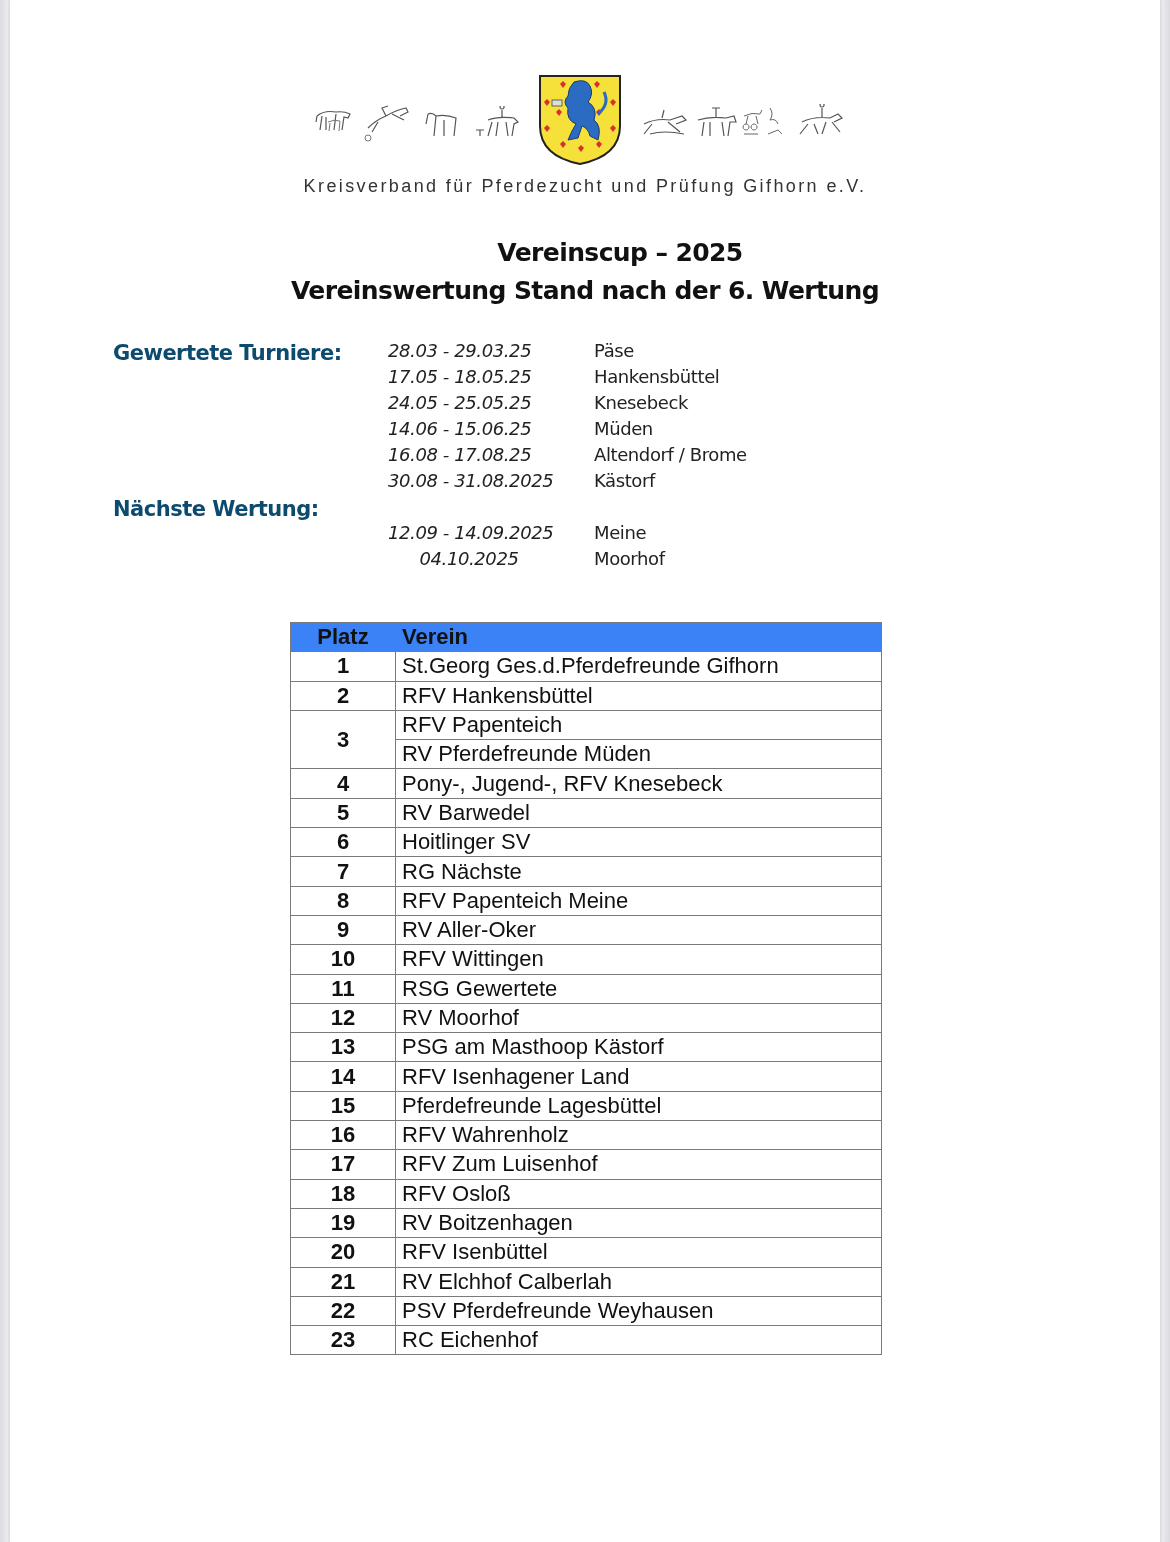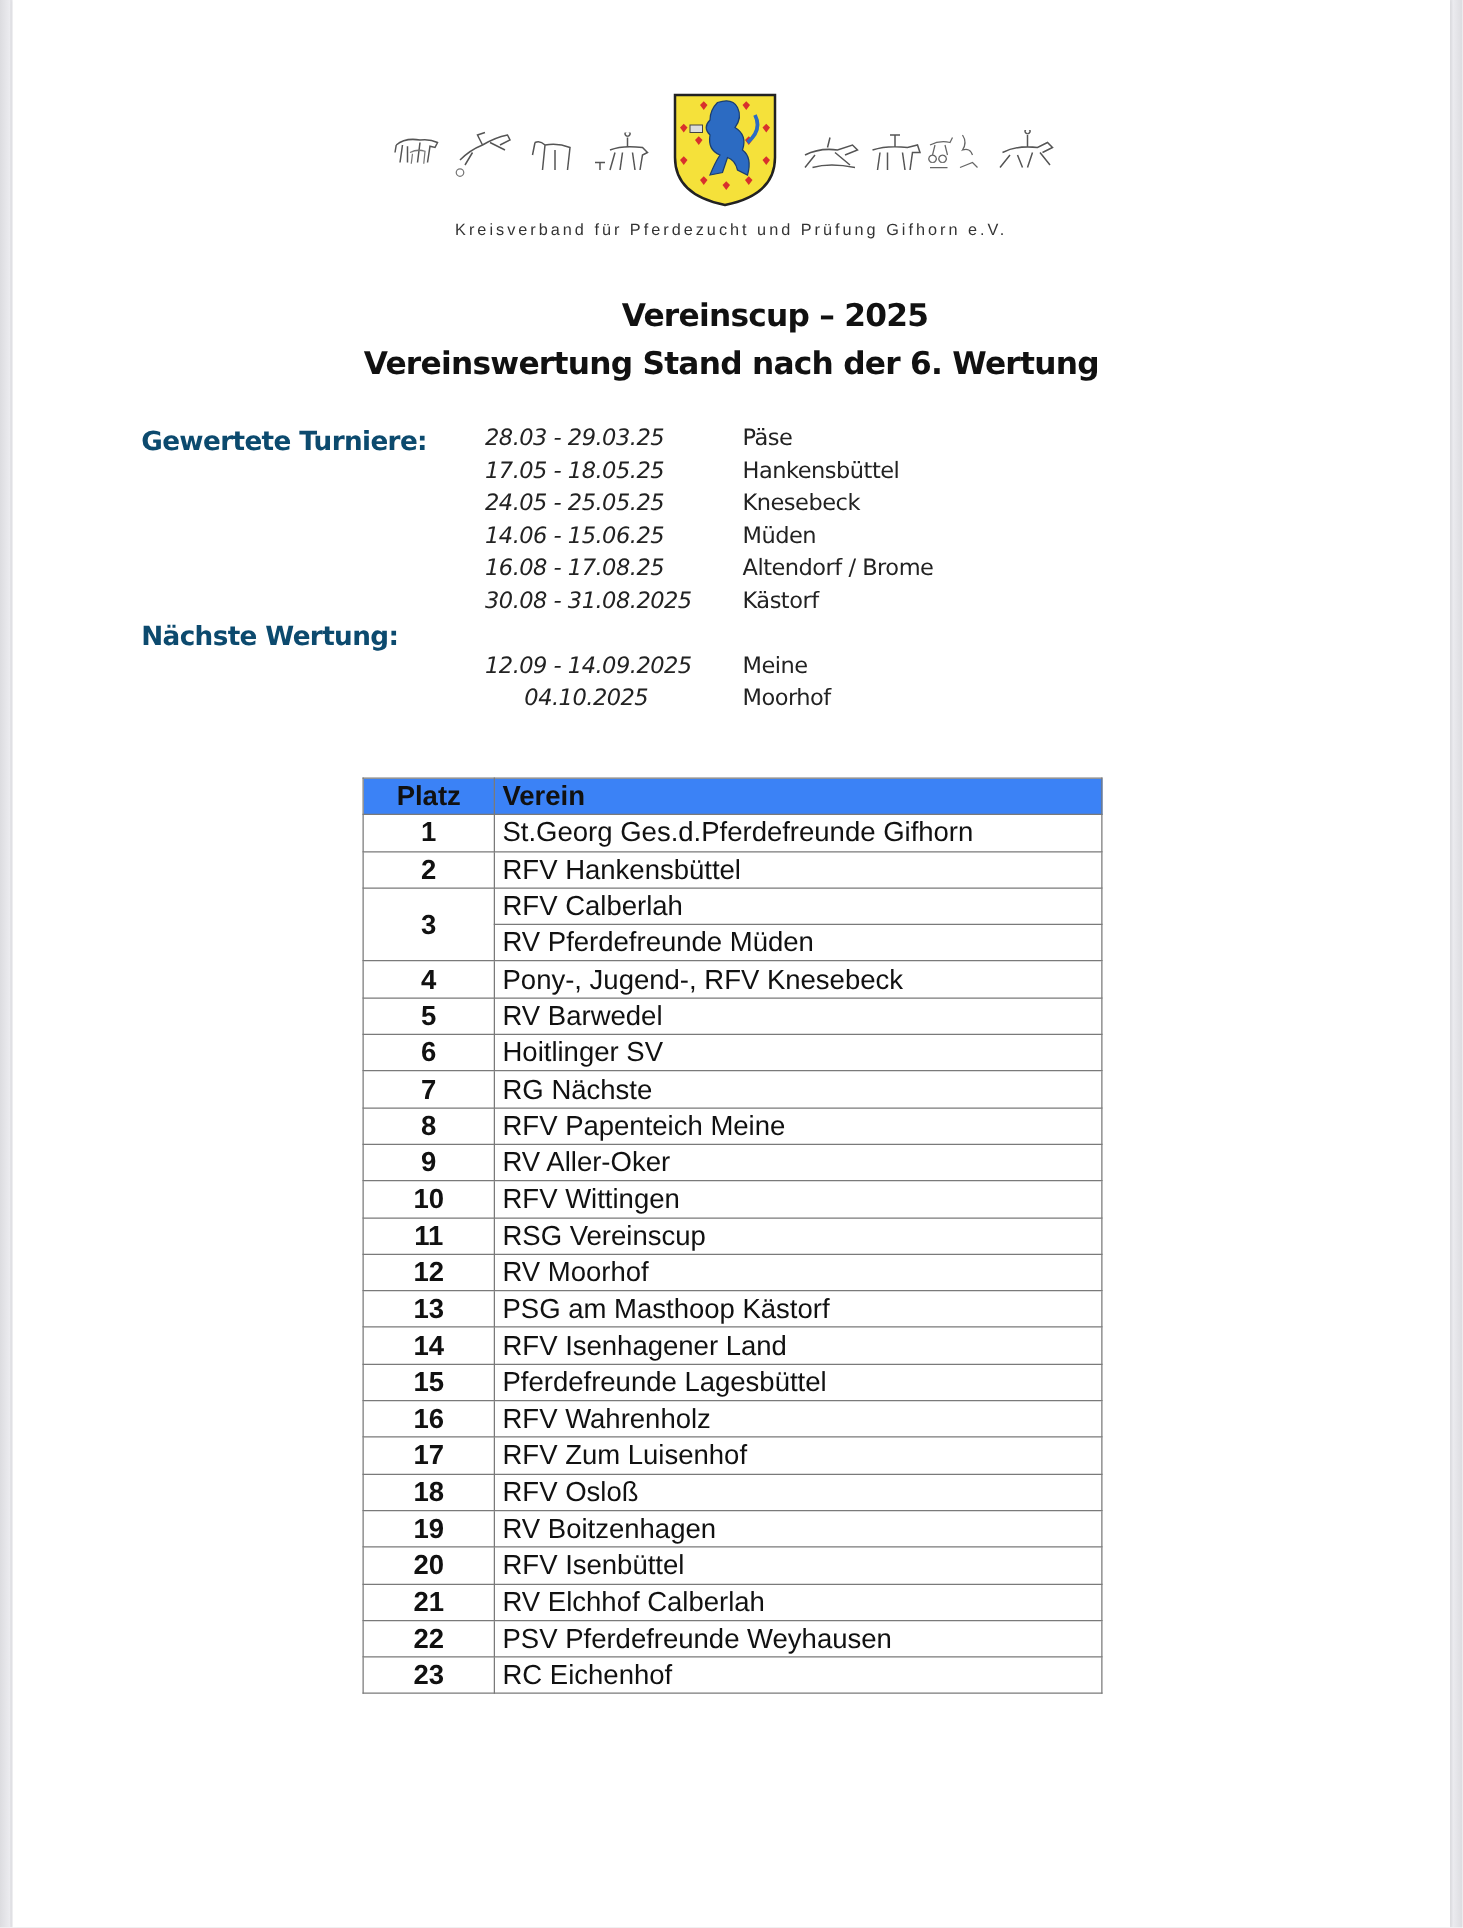--- a/index.html
+++ b/index.html
@@ -15,21 +15,21 @@
   }
   .edge-left { position:absolute; left:0; top:0; width:8px; height:1542px; background: linear-gradient(to right,#dcdce0,#ececf0); }
   .edge-right { position:absolute; right:0; top:0; width:8px; height:1542px; background: linear-gradient(to left,#dcdce0,#ececf0); }
 
   
   .logo-row { position:absolute; left:300px; top:74px; width:560px; height:92px; }
   .horse { position:absolute; top:32px; }
   .crest { position:absolute; left:238px; top:0; width:84px; height:92px; }
   .subtitle {
     position:absolute; left:0; width:1170px; top:176px; text-align:center;
-    font-size:13px; letter-spacing:2.4px; color:#333;
+    font-size:18px; letter-spacing:2.4px; color:#333;
   }
 
   .title1, .title2 {
     position:absolute; left:0; width:1170px; text-align:center;
     font-family: "DejaVu Sans", sans-serif; font-weight:bold; color:#111;
     font-size:25px; letter-spacing:-0.6px;
   }
   .title1 { top:238px;margin-left:35px; }
   .title2 { top:276px; }
 
@@ -158,21 +158,21 @@
       <tr>
         <td class="platz">1</td>
         <td class="verein">St.Georg Ges.d.Pferdefreunde Gifhorn</td>
       </tr>
       <tr>
         <td class="platz">2</td>
         <td class="verein">RFV Hankensbüttel</td>
       </tr>
       <tr>
         <td class="platz" rowspan="2">3</td>
-        <td class="verein">RFV Calberlah</td>
+        <td class="verein">RFV Papenteich</td>
       </tr>
       <tr>
         <td class="verein">RV Pferdefreunde Müden</td>
       </tr>
       <tr>
         <td class="platz">4</td>
         <td class="verein">Pony-, Jugend-, RFV Knesebeck</td>
       </tr>
       <tr>
         <td class="platz">5</td>
@@ -193,21 +193,21 @@
       <tr>
         <td class="platz">9</td>
         <td class="verein">RV Aller-Oker</td>
       </tr>
       <tr>
         <td class="platz">10</td>
         <td class="verein">RFV Wittingen</td>
       </tr>
       <tr>
         <td class="platz">11</td>
-        <td class="verein">RSG Vereinscup</td>
+        <td class="verein">RSG Gewertete</td>
       </tr>
       <tr>
         <td class="platz">12</td>
         <td class="verein">RV Moorhof</td>
       </tr>
       <tr>
         <td class="platz">13</td>
         <td class="verein">PSG am Masthoop Kästorf</td>
       </tr>
       <tr>

